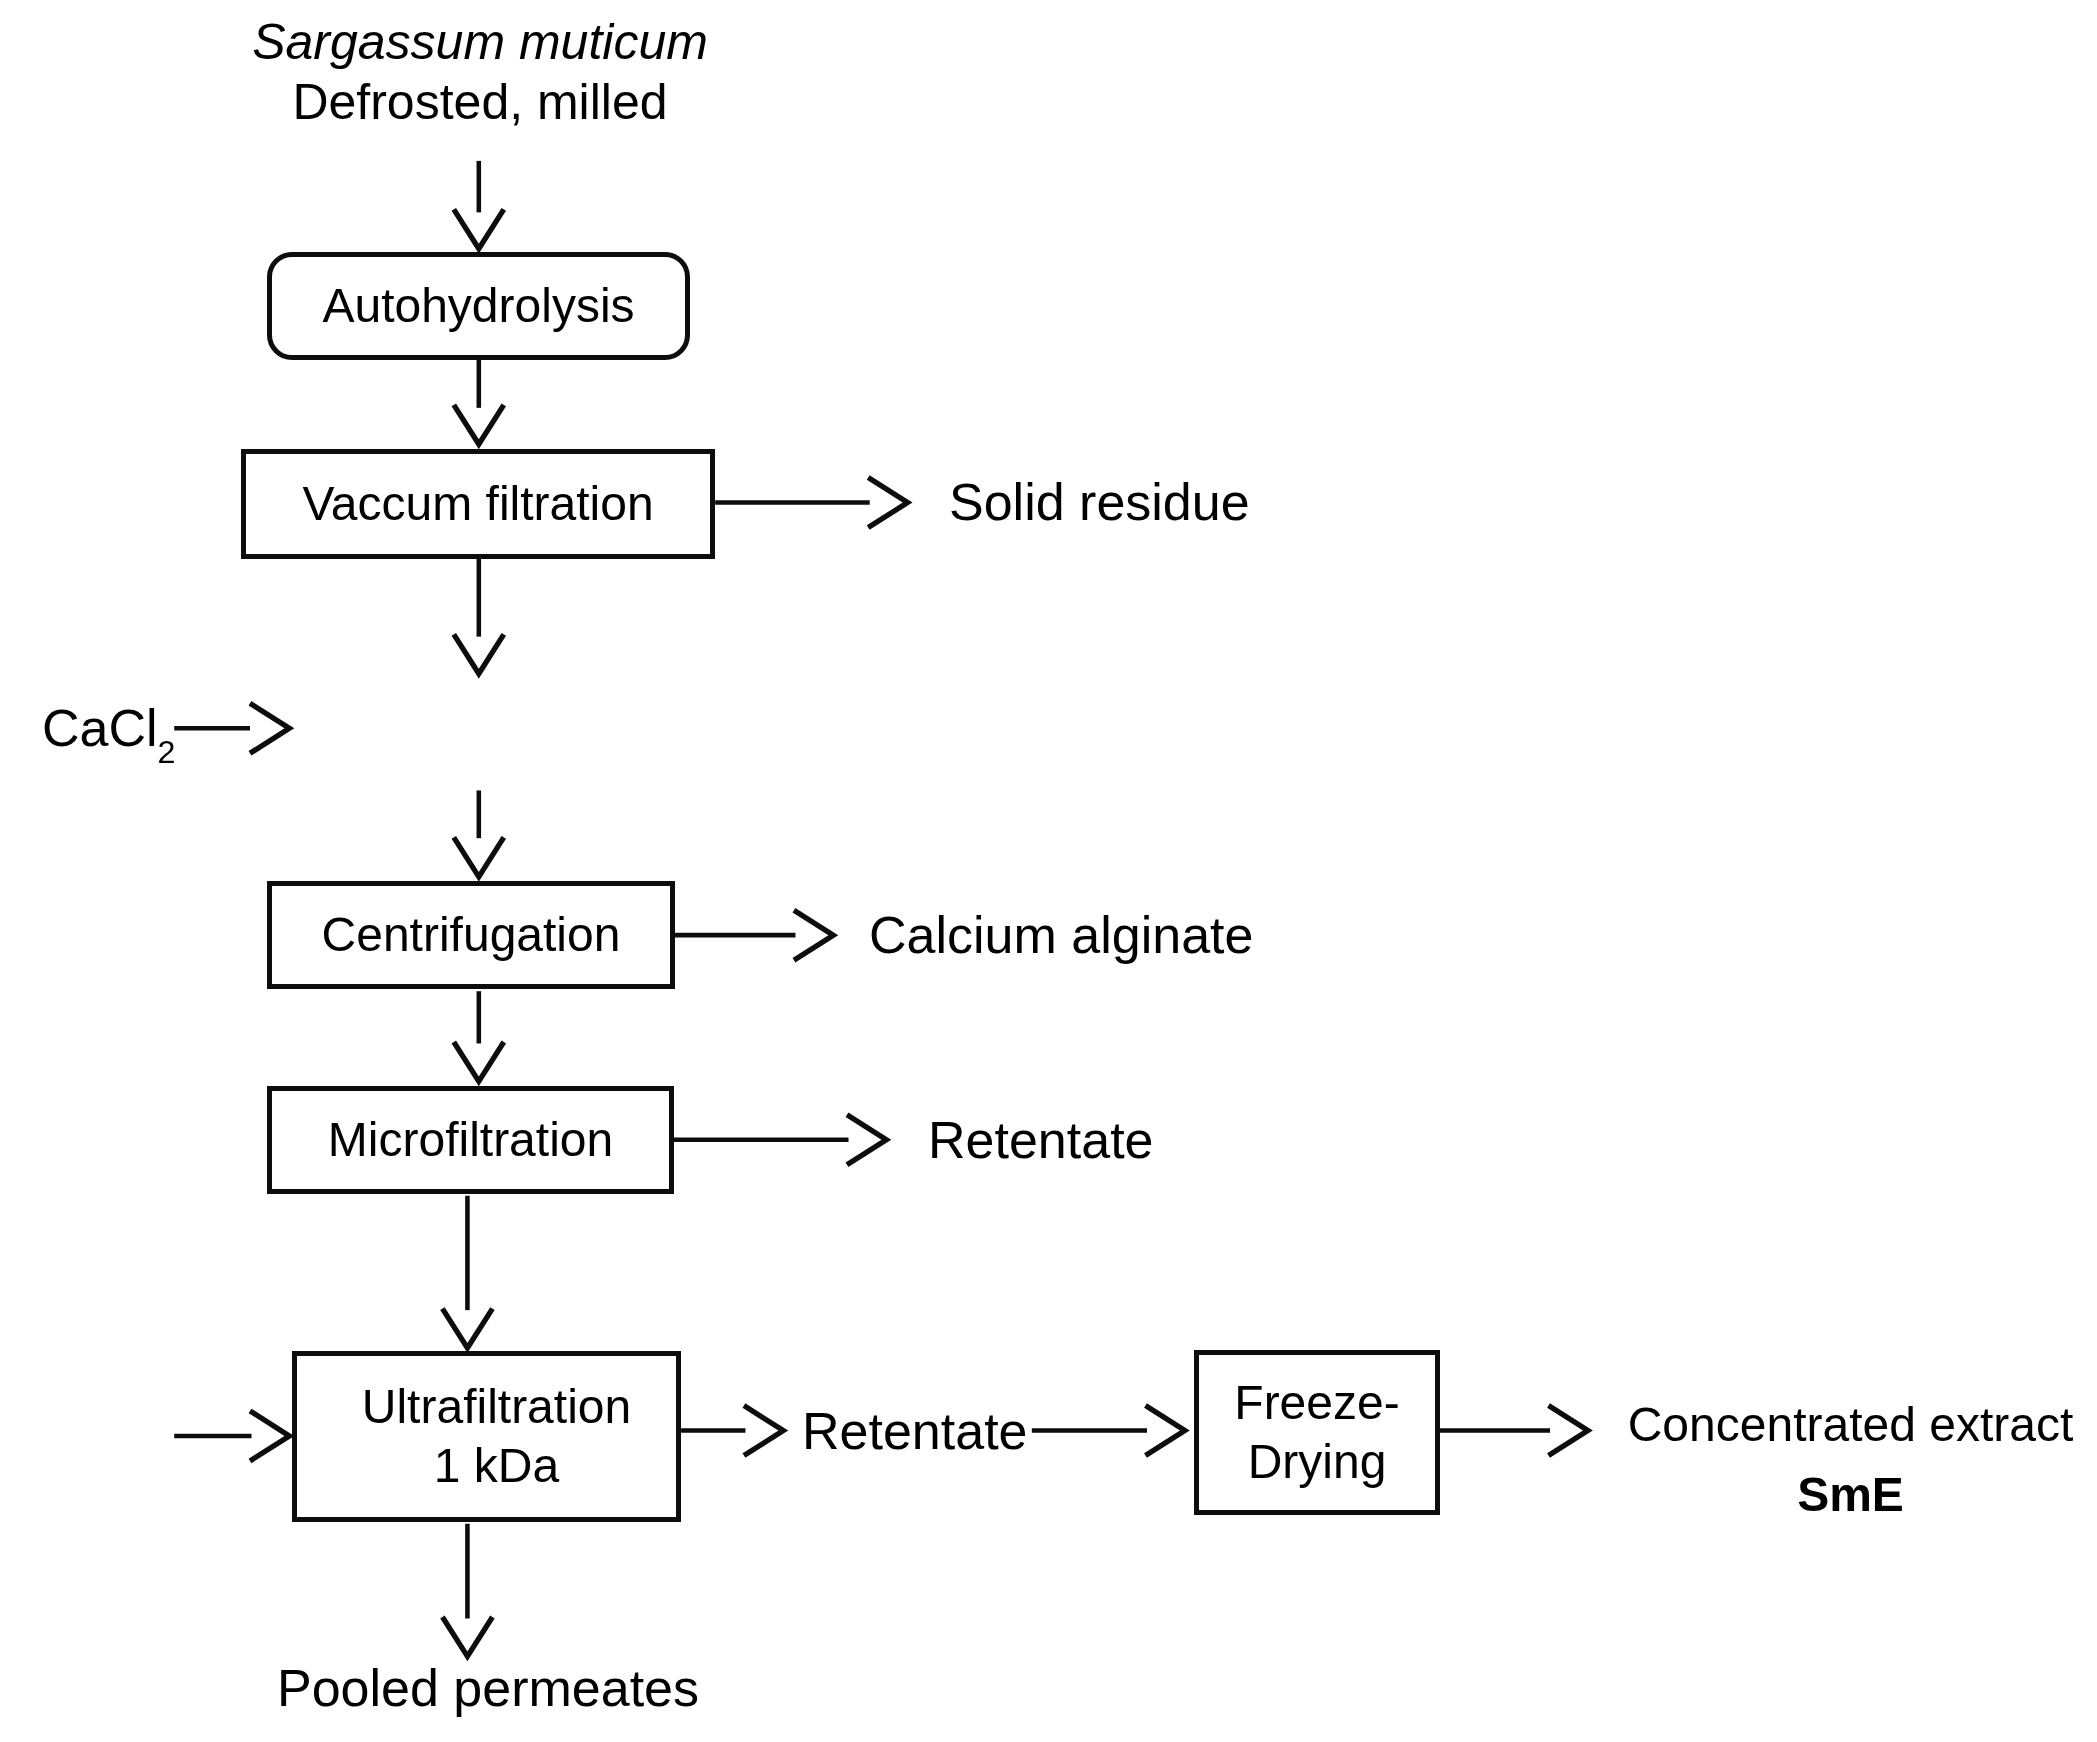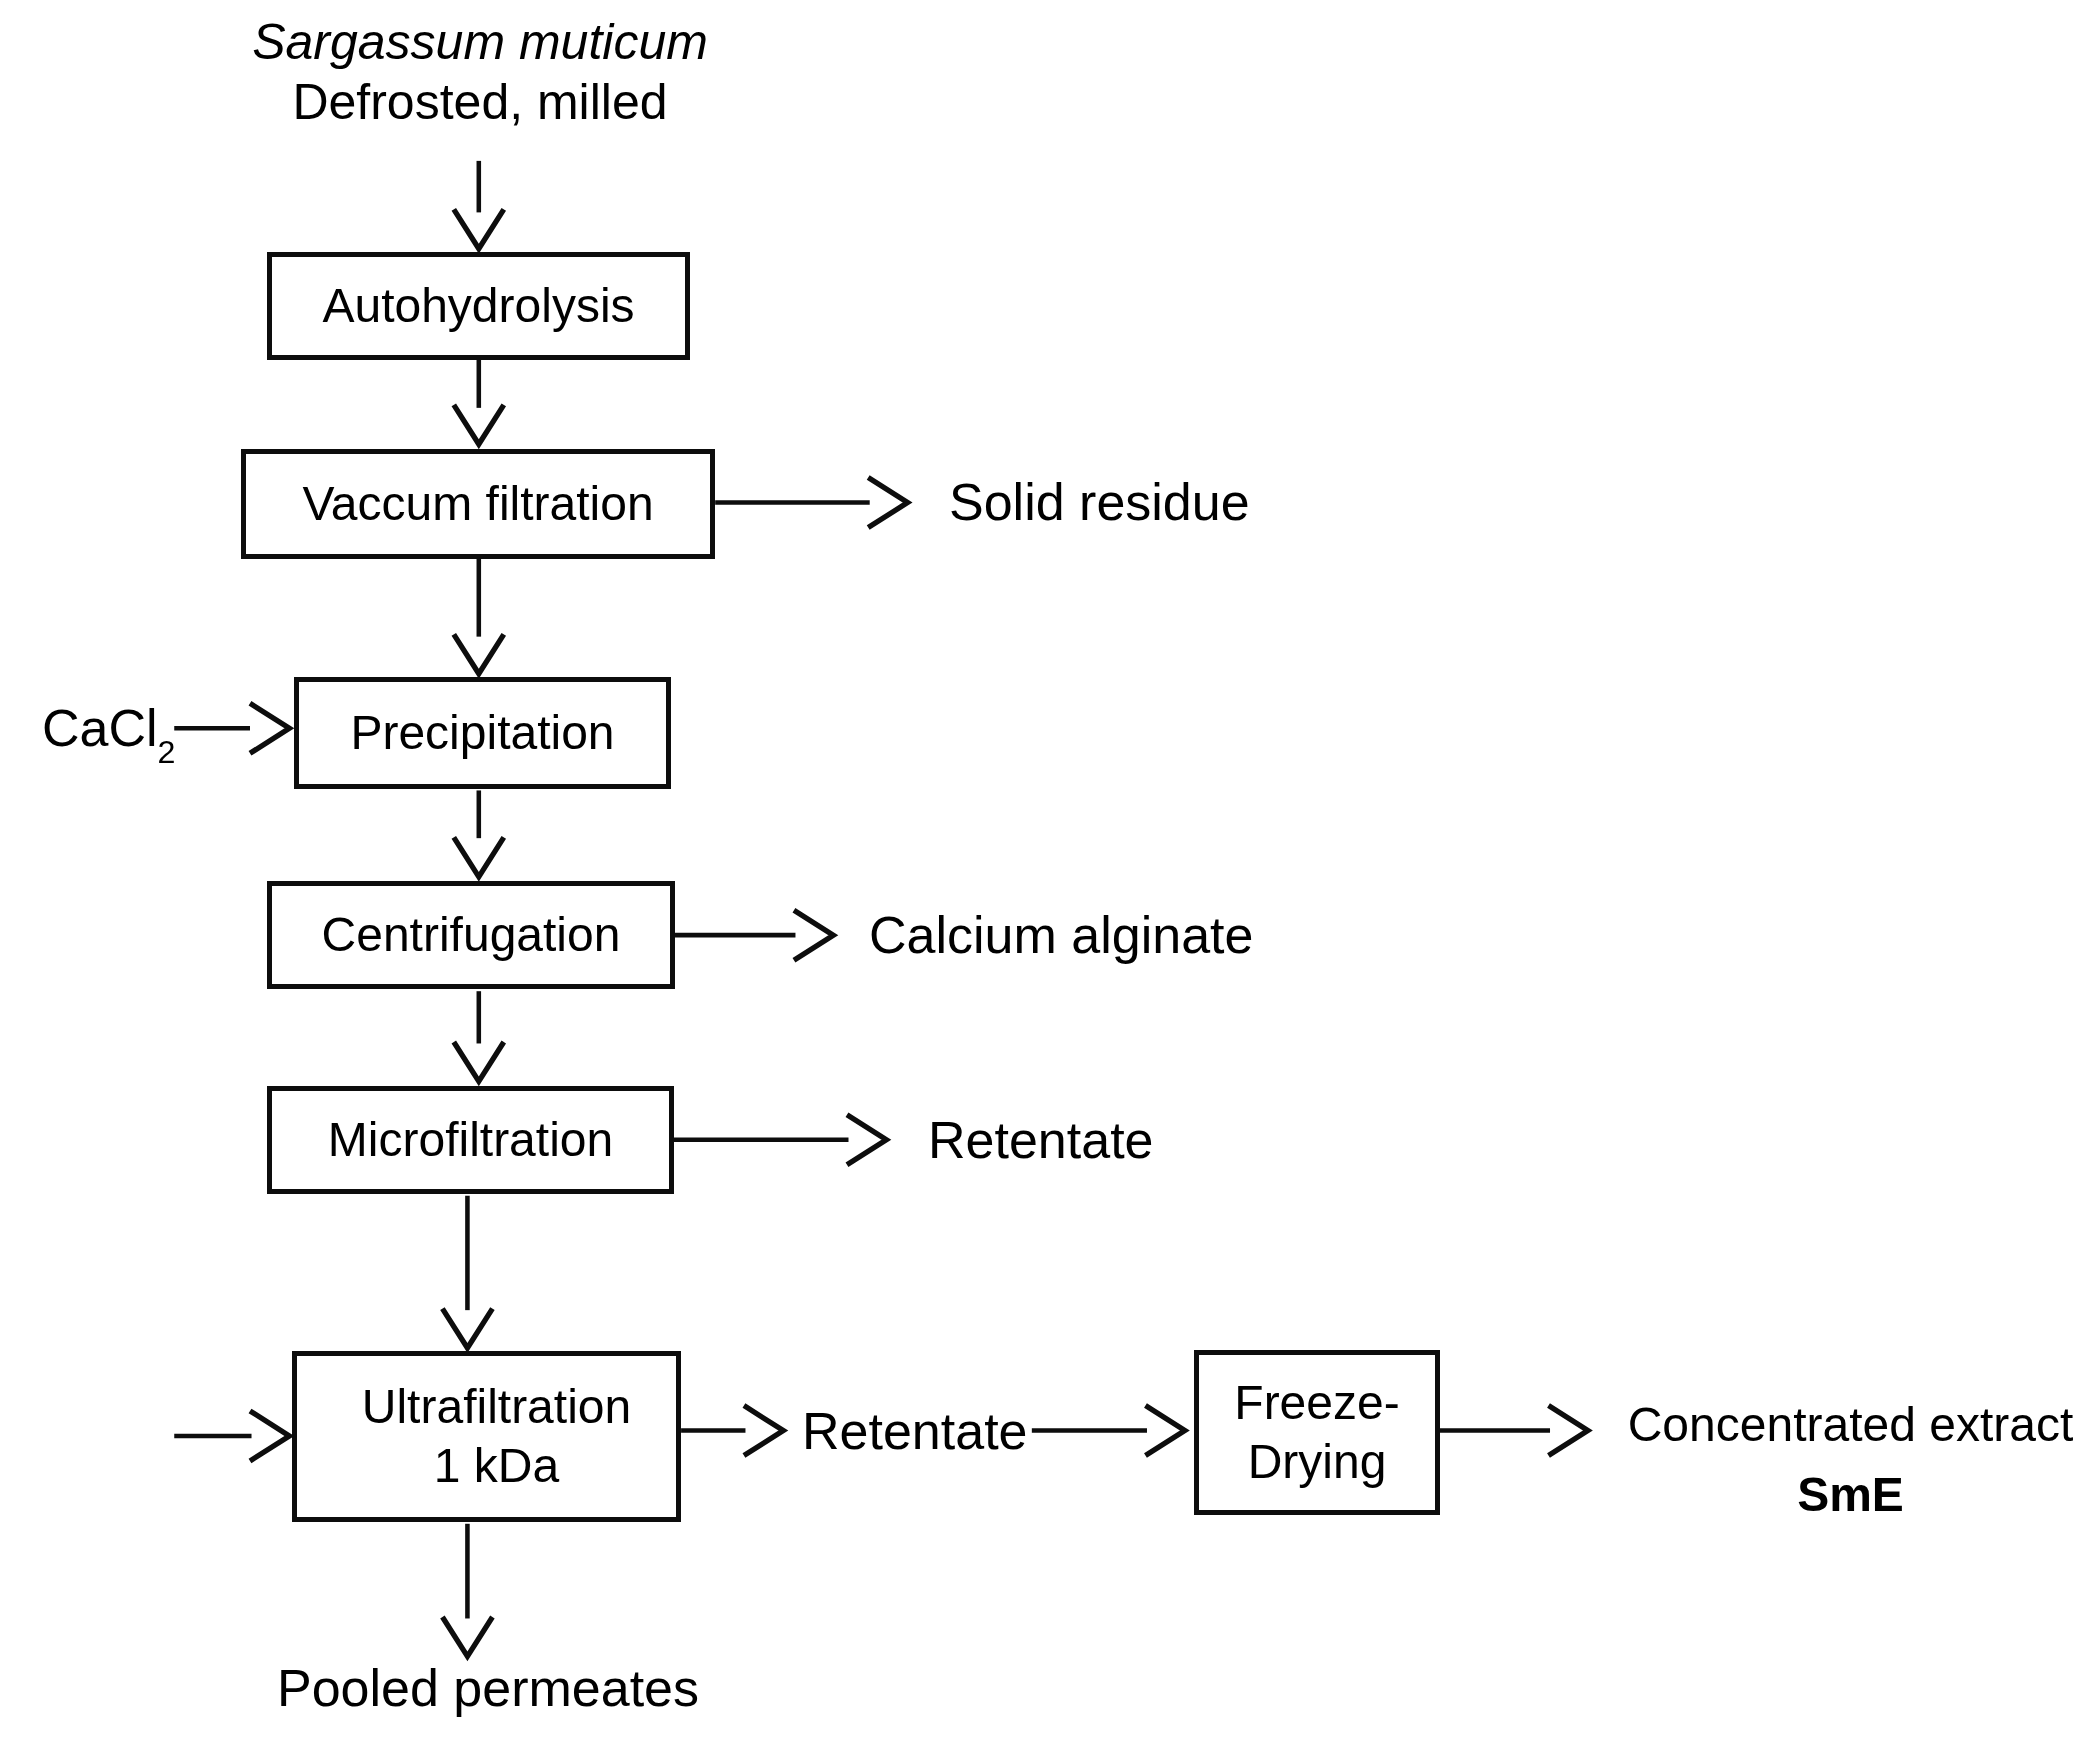--- a/index.html
+++ b/index.html
@@ -161,31 +161,28 @@
       <line x1="617" y1="2011" x2="617" y2="2136"></line>
       <polyline points="584,2134 617,2186 650,2134"></polyline>
     </g>
   </svg>
 
   <div class="title-block">
     <div class="italic">Sargassum muticum</div>
     <div>Defrosted, milled</div>
   </div>
 
-  <div class="box" style="left:267px; top:252px; width:423px; height:108px;">
+  <div class="box" style="left:267px; top:252px; width:423px; height:108px;border-radius:25px;">
     <div>Autohydrolysis</div>
   </div>
 
   <div class="box" style="left:241px; top:449px; width:474px; height:110px;">
     <div>Vaccum filtration</div>
   </div>
 
-  <div class="box" style="left:294px; top:677px; width:377px; height:112px;">
-    <div>Precipitation</div>
-  </div>
 
   <div class="box" style="left:267px; top:881px; width:408px; height:108px;">
     <div>Centrifugation</div>
   </div>
 
   <div class="box" style="left:267px; top:1086px; width:407px; height:108px;">
     <div>Microfiltration</div>
   </div>
 
   <div class="box" style="left:292px; top:1351px; width:389px; height:171px;padding-left:20px;">

